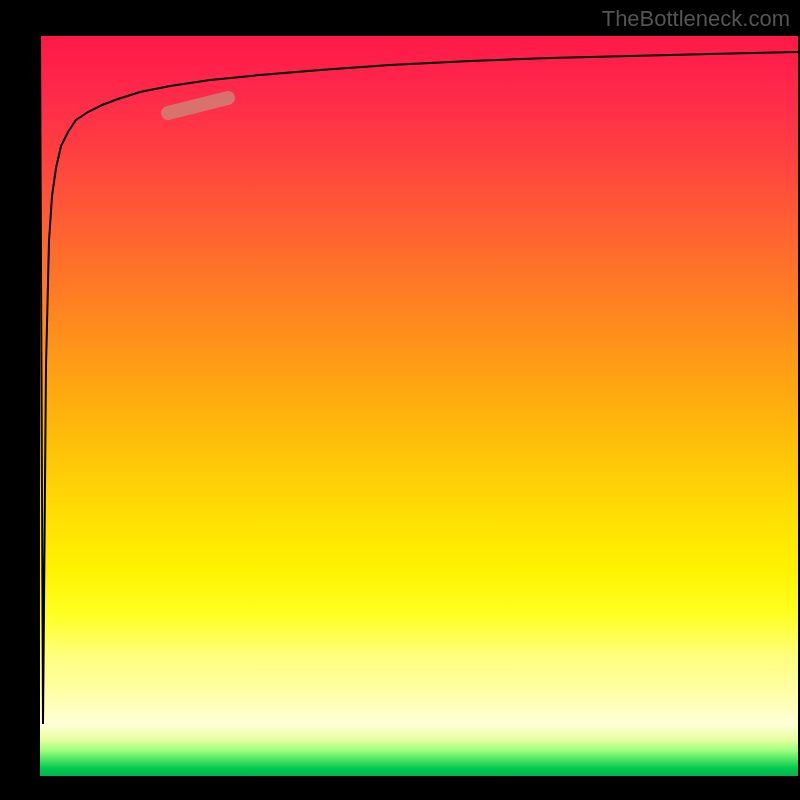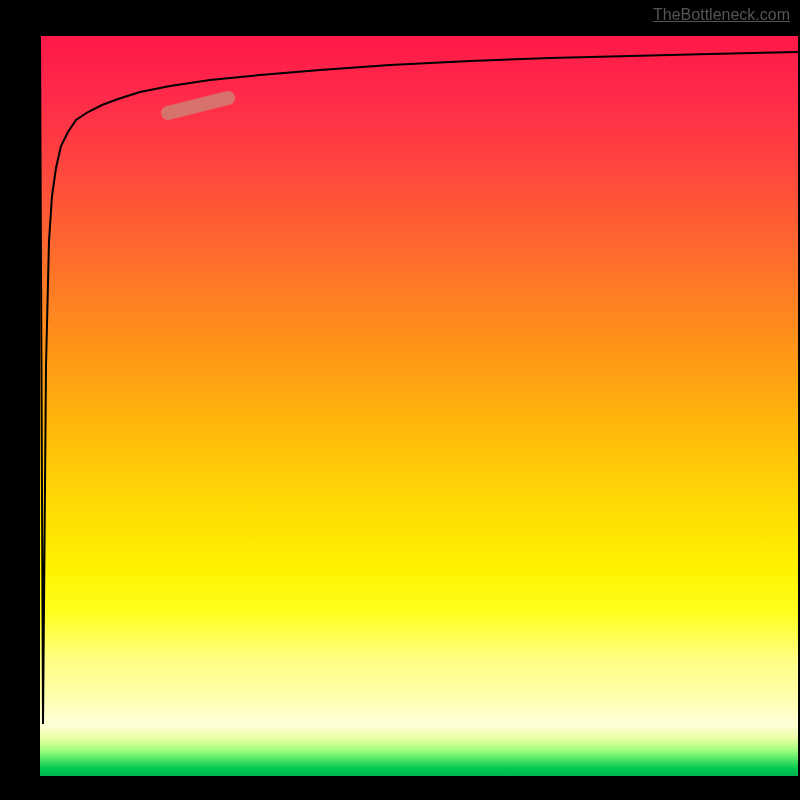--- a/index.html
+++ b/index.html
@@ -12,24 +12,23 @@
       height: 800px;
       background: #000;
       font-family: Arial, sans-serif;
       position: relative;
     }
     .watermark {
       position: absolute;
       top: 6px;
       right: 10px;
       color: #555;
-      font-size: 16px;
+      font-size: 22px;
       font-weight: normal;
       z-index: 10;
-      text-decoration: underline;
     }
     .chart-container {
       position: absolute;
       top: 36px;
       left: 40px;
       width: 758px;
       height: 740px;
       background: #000;
     }
     .plot-area {

